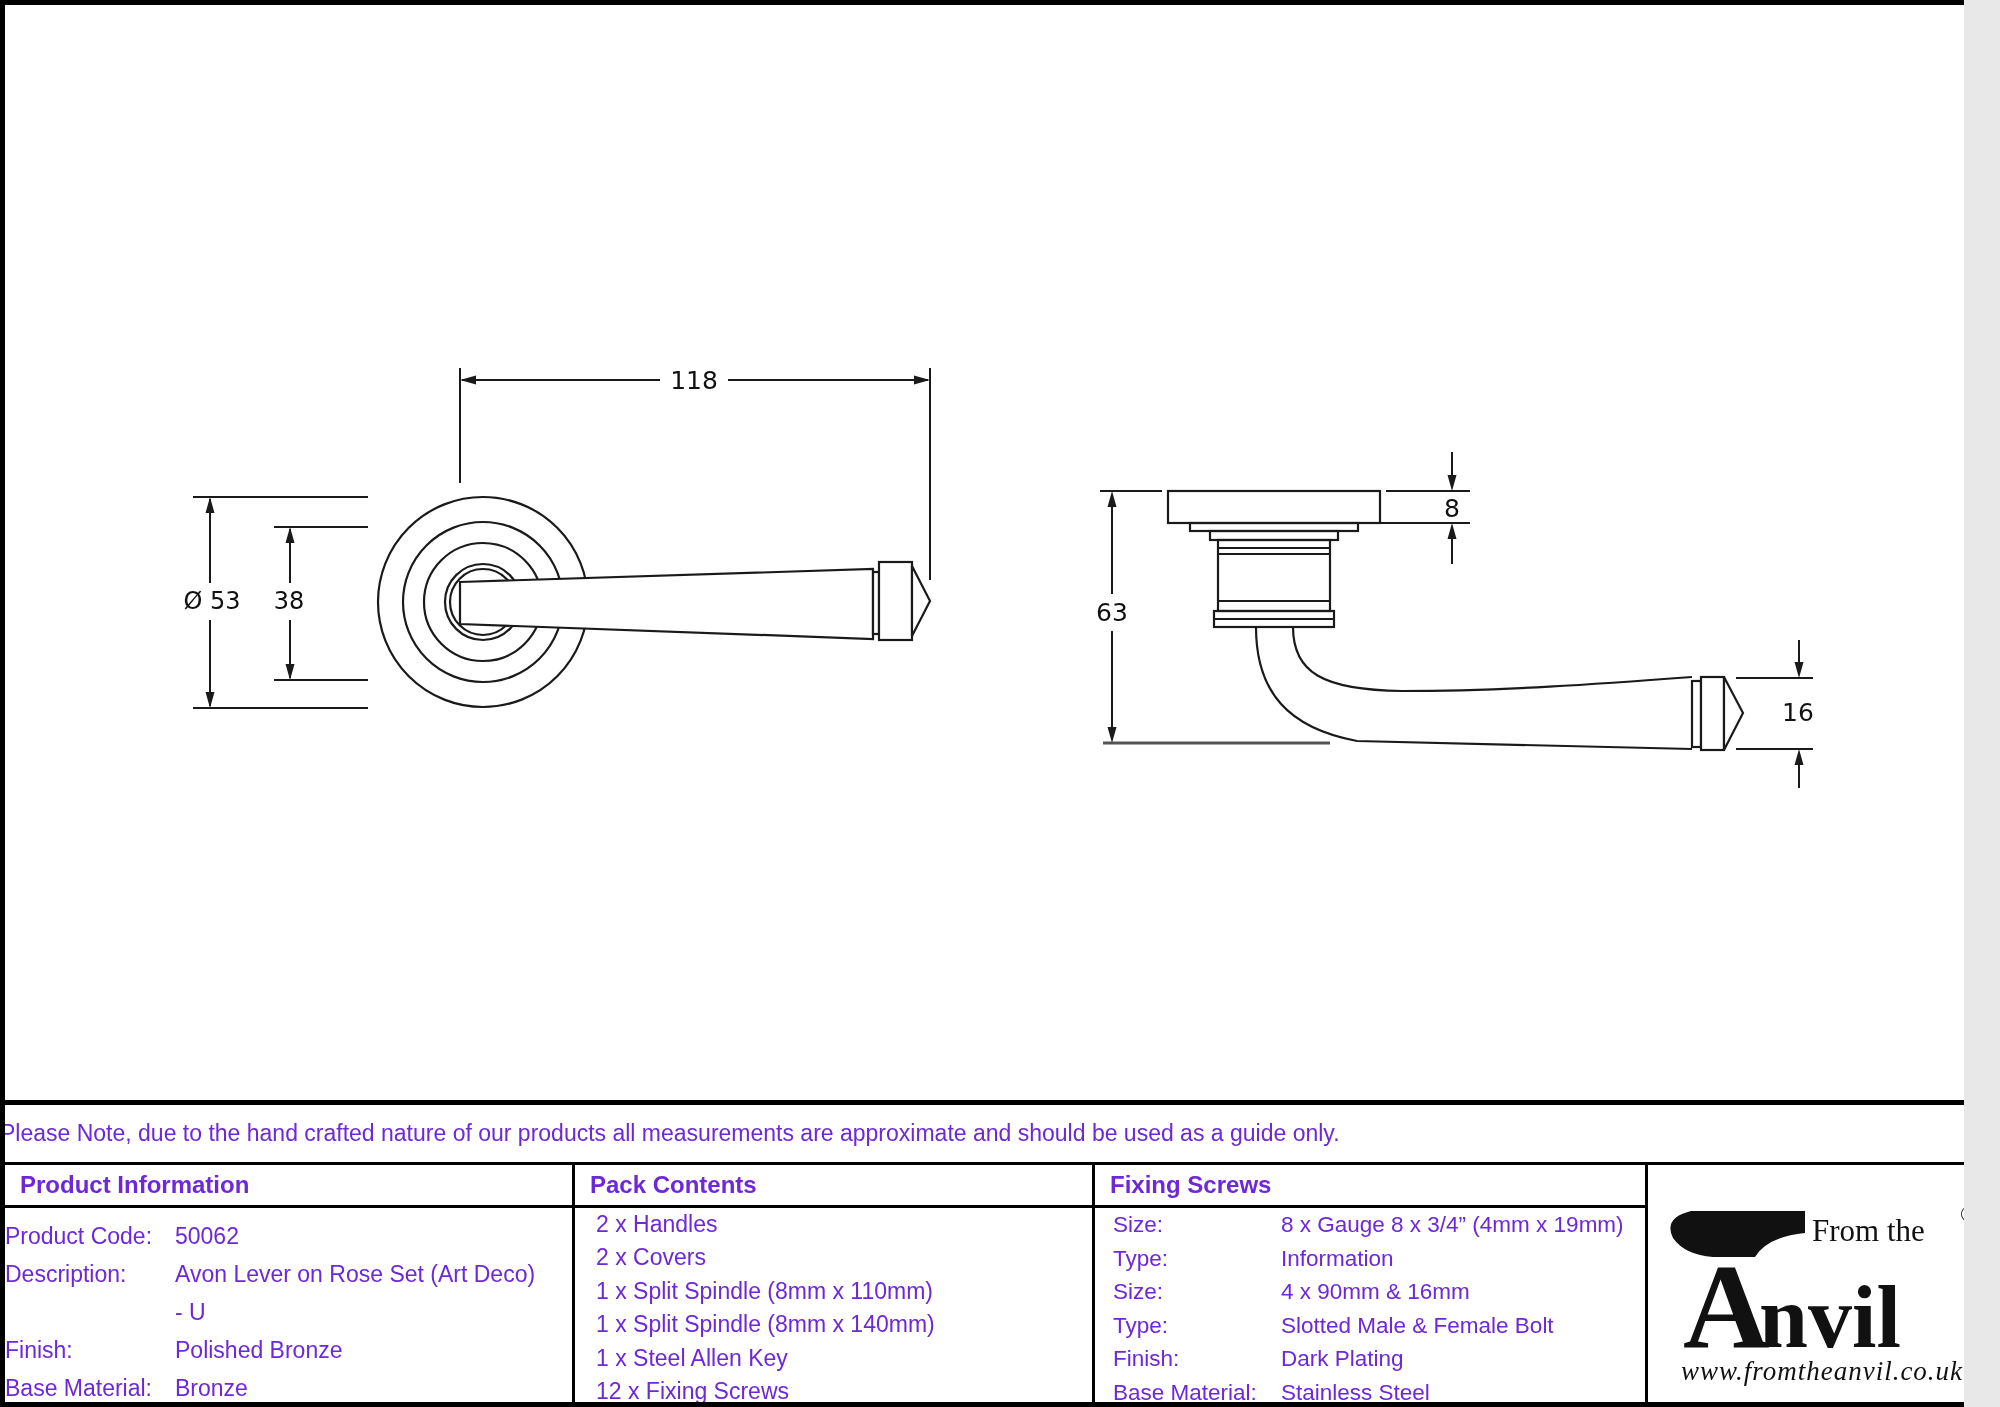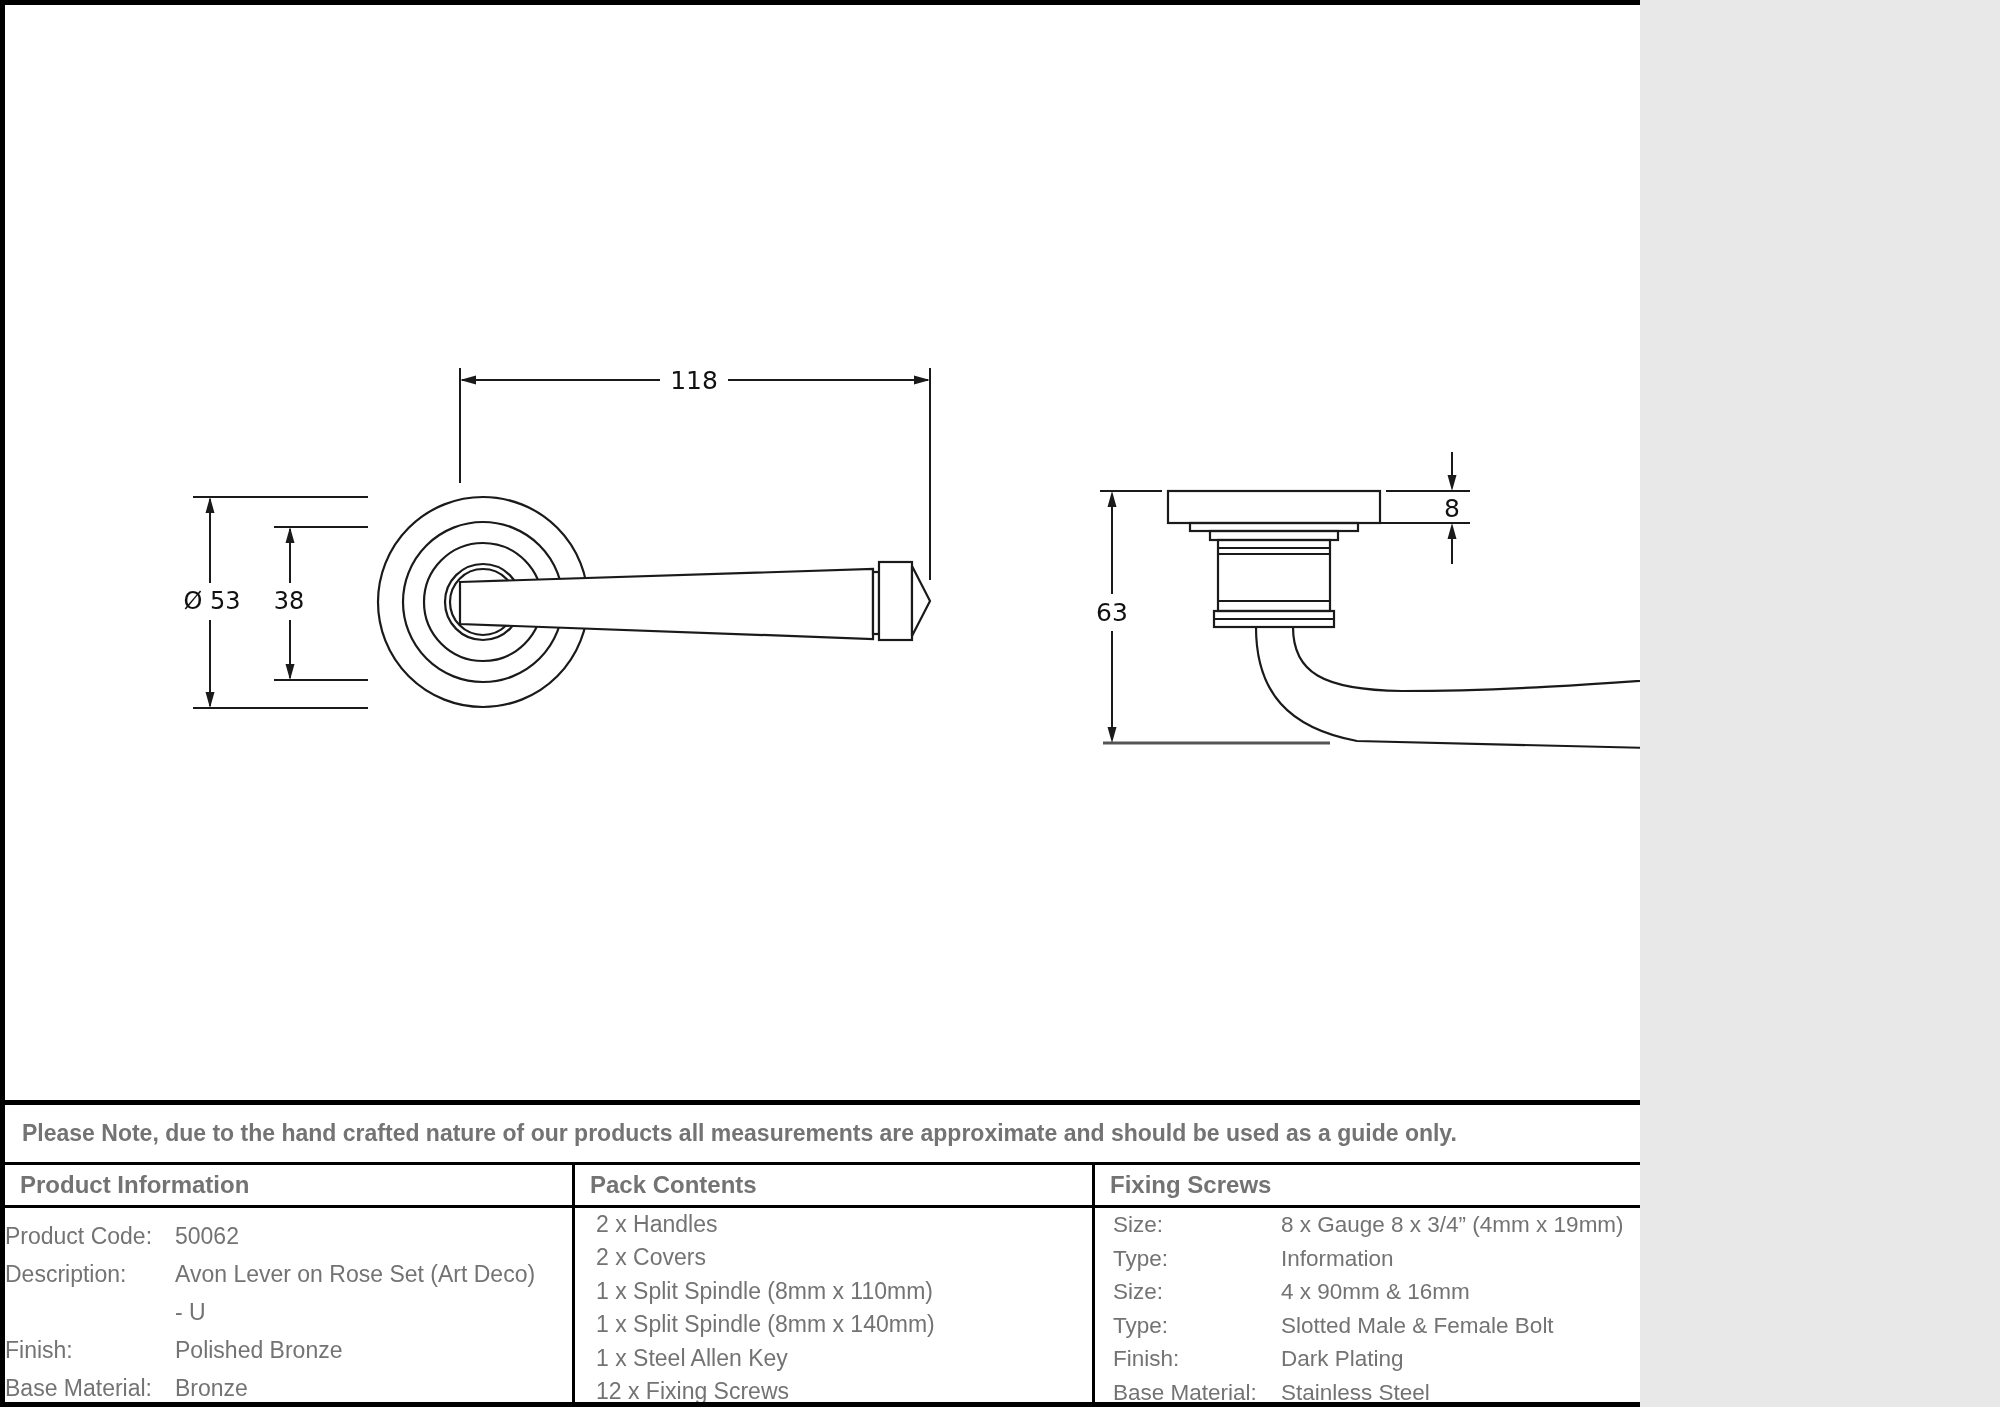--- a/index.html
+++ b/index.html
@@ -1,41 +1,40 @@
 <!DOCTYPE html>
 <html><head>
 <meta charset="utf-8">
 <style>
   html,body{margin:0;padding:0;background:#e8e8e8;}
   .page{
     position:relative;
-    width:1640px;height:1407px;
+    width:1964px;height:1407px;
     background:#ffffff;
     font-family:"Liberation Sans", sans-serif;
-    color:#737373;
+    color:#6d28d9;
     overflow:hidden;
   }
   
   .b-edge{position:absolute;background:#000;z-index:30;}
   .b-top{left:0;top:0;width:2000px;height:5px;}
   .b-bottom{left:0;top:1402px;width:2000px;height:5px;}
   .b-left{left:0;top:0;width:5px;height:1407px;}
   .b-right{left:1995px;top:0;width:5px;height:1407px;}
 
   svg.drawing{position:absolute;left:0;top:0;z-index:1;}
 
   
   .note-band{
     position:absolute;left:0;top:1100px;width:2000px;height:65px;
     border-top:5px solid #000;border-bottom:3px solid #000;
     box-sizing:border-box;
     display:flex;align-items:center;
-    padding-left:22px;
     font-size:23px;
-    z-index:5;background:#fff;font-weight:bold;
+    z-index:5;background:#fff;
   }
 
   
   .table-band{position:absolute;left:0;top:1165px;width:2000px;height:242px;z-index:5;background:#fff;}
   .vline{position:absolute;top:0;width:3px;height:242px;background:#000;}
   .vl-1{left:572px;} .vl-2{left:1092px;} .vl-3{left:1645px;}
   .header-sep{position:absolute;left:0;top:40px;width:1645px;height:3px;background:#000;}
 
   .col{position:absolute;top:0;height:242px;box-sizing:border-box;}
   .col1{left:5px;width:567px;}

